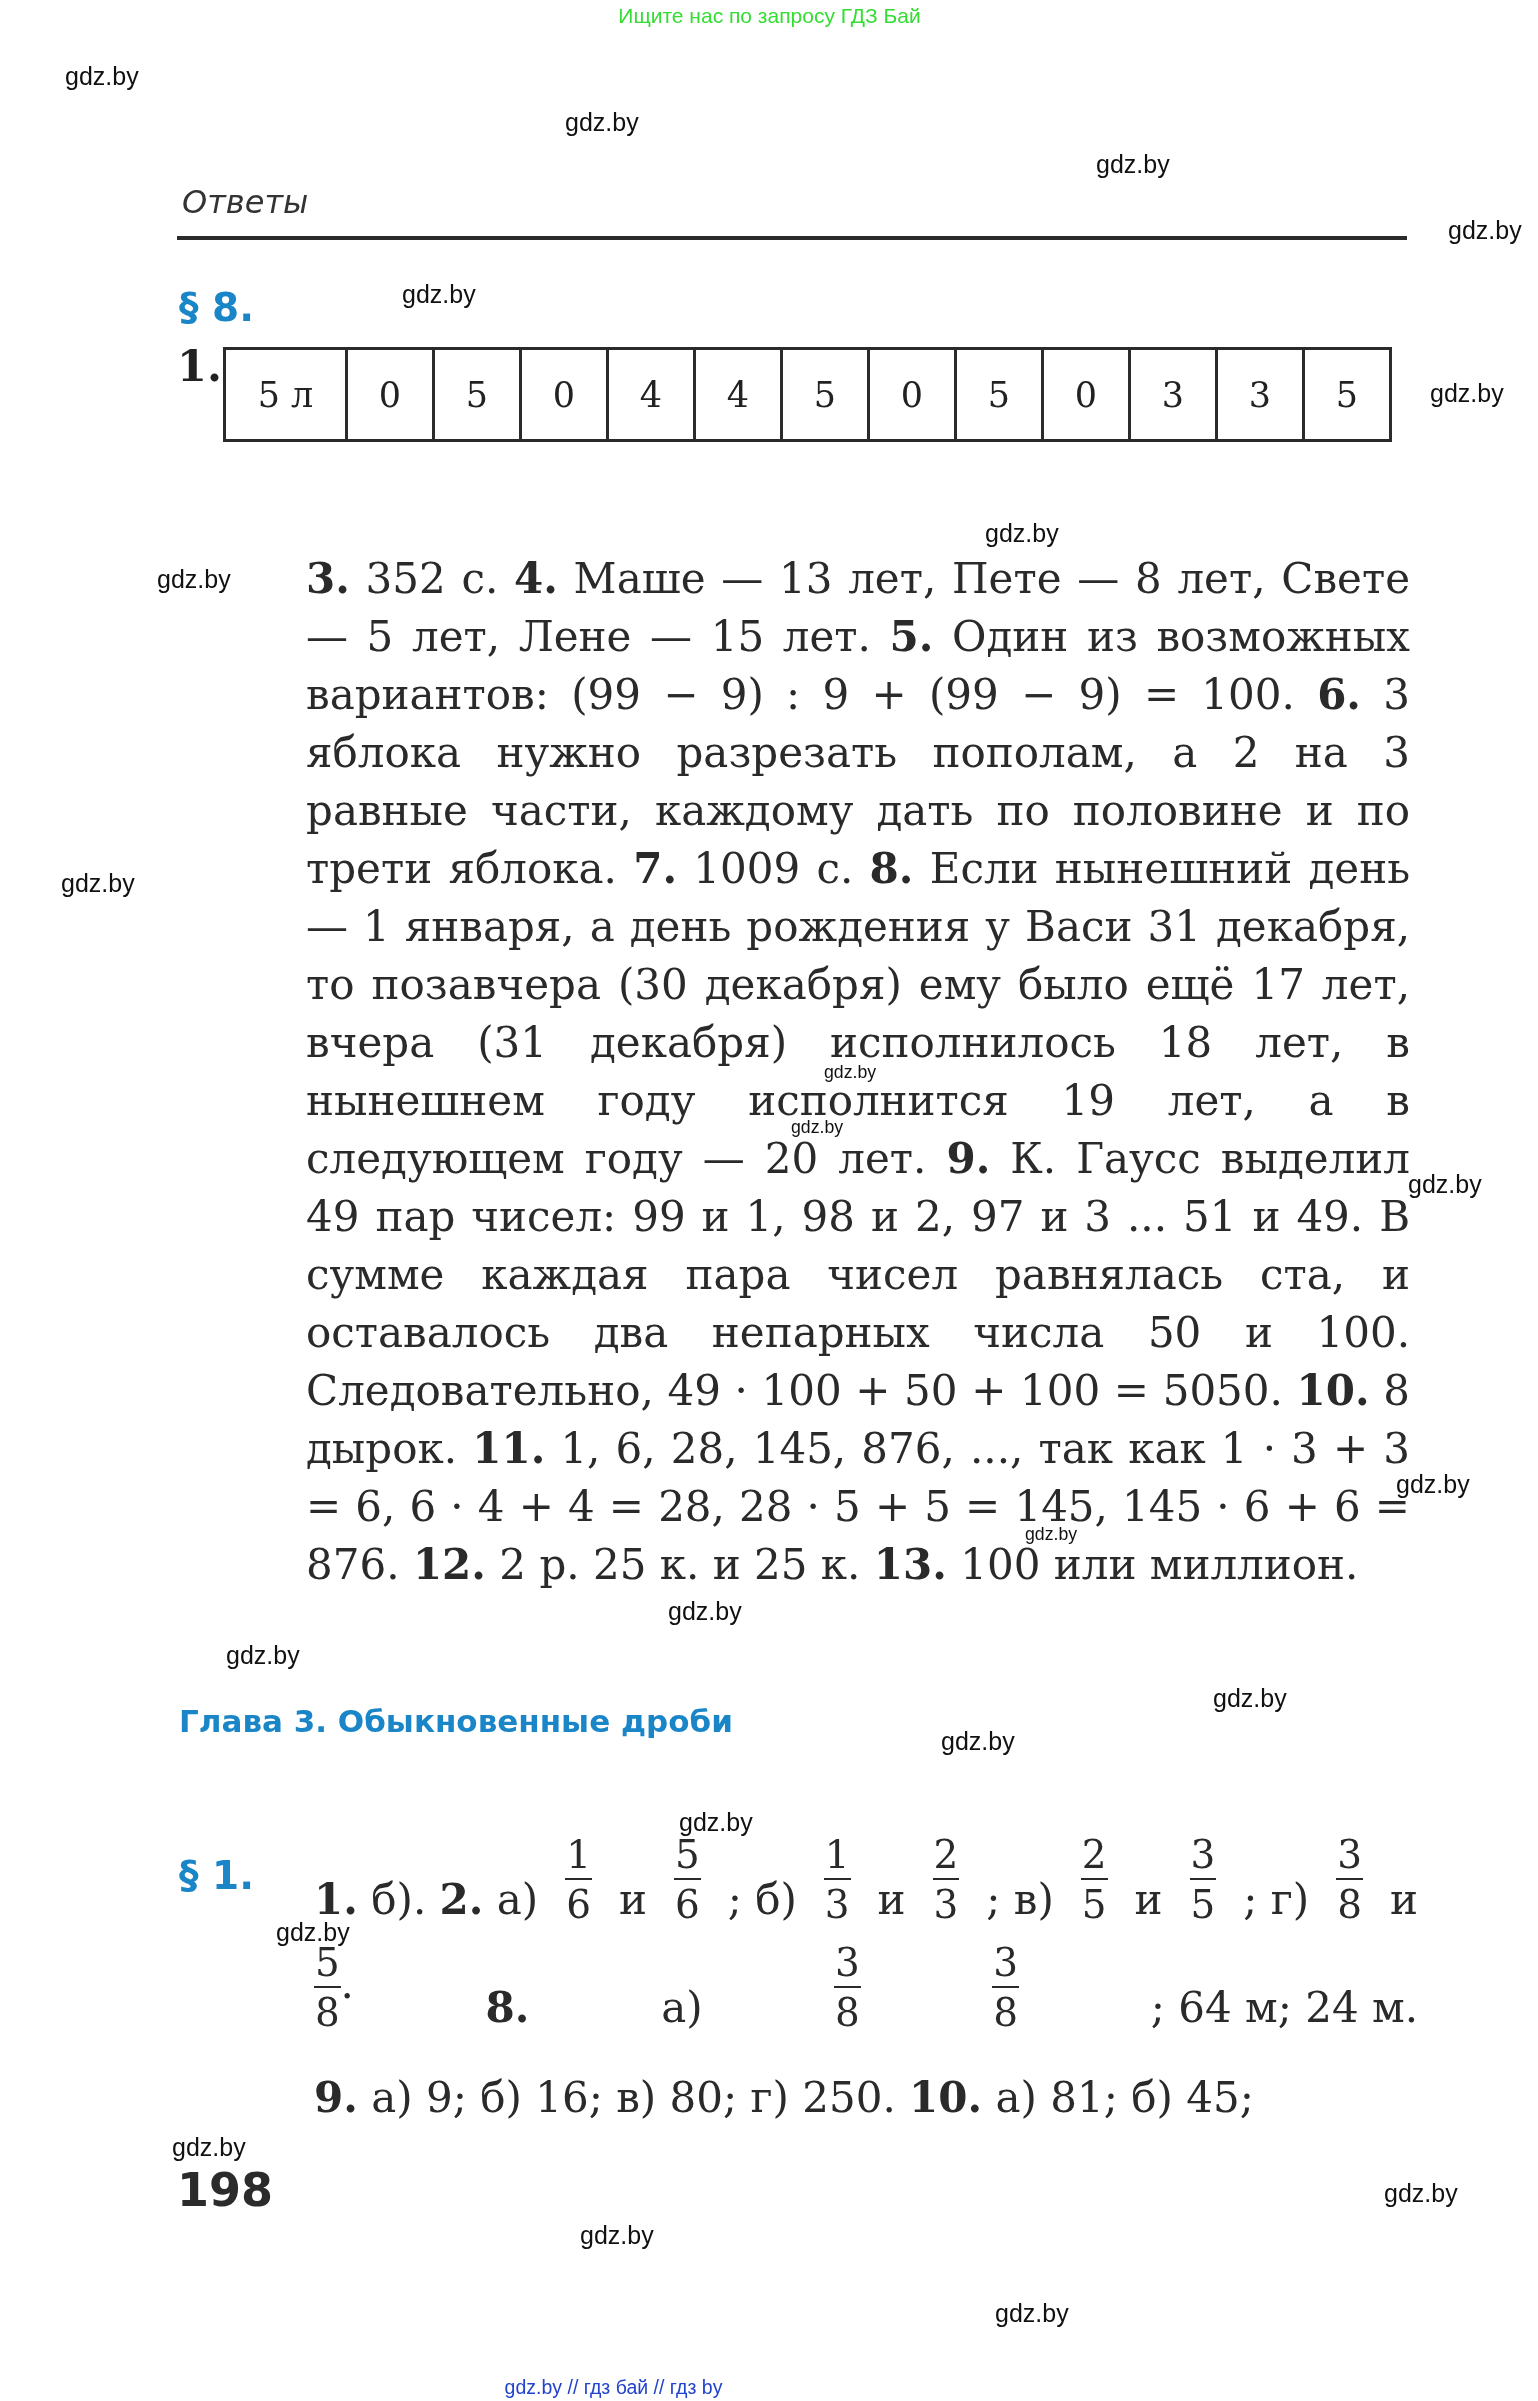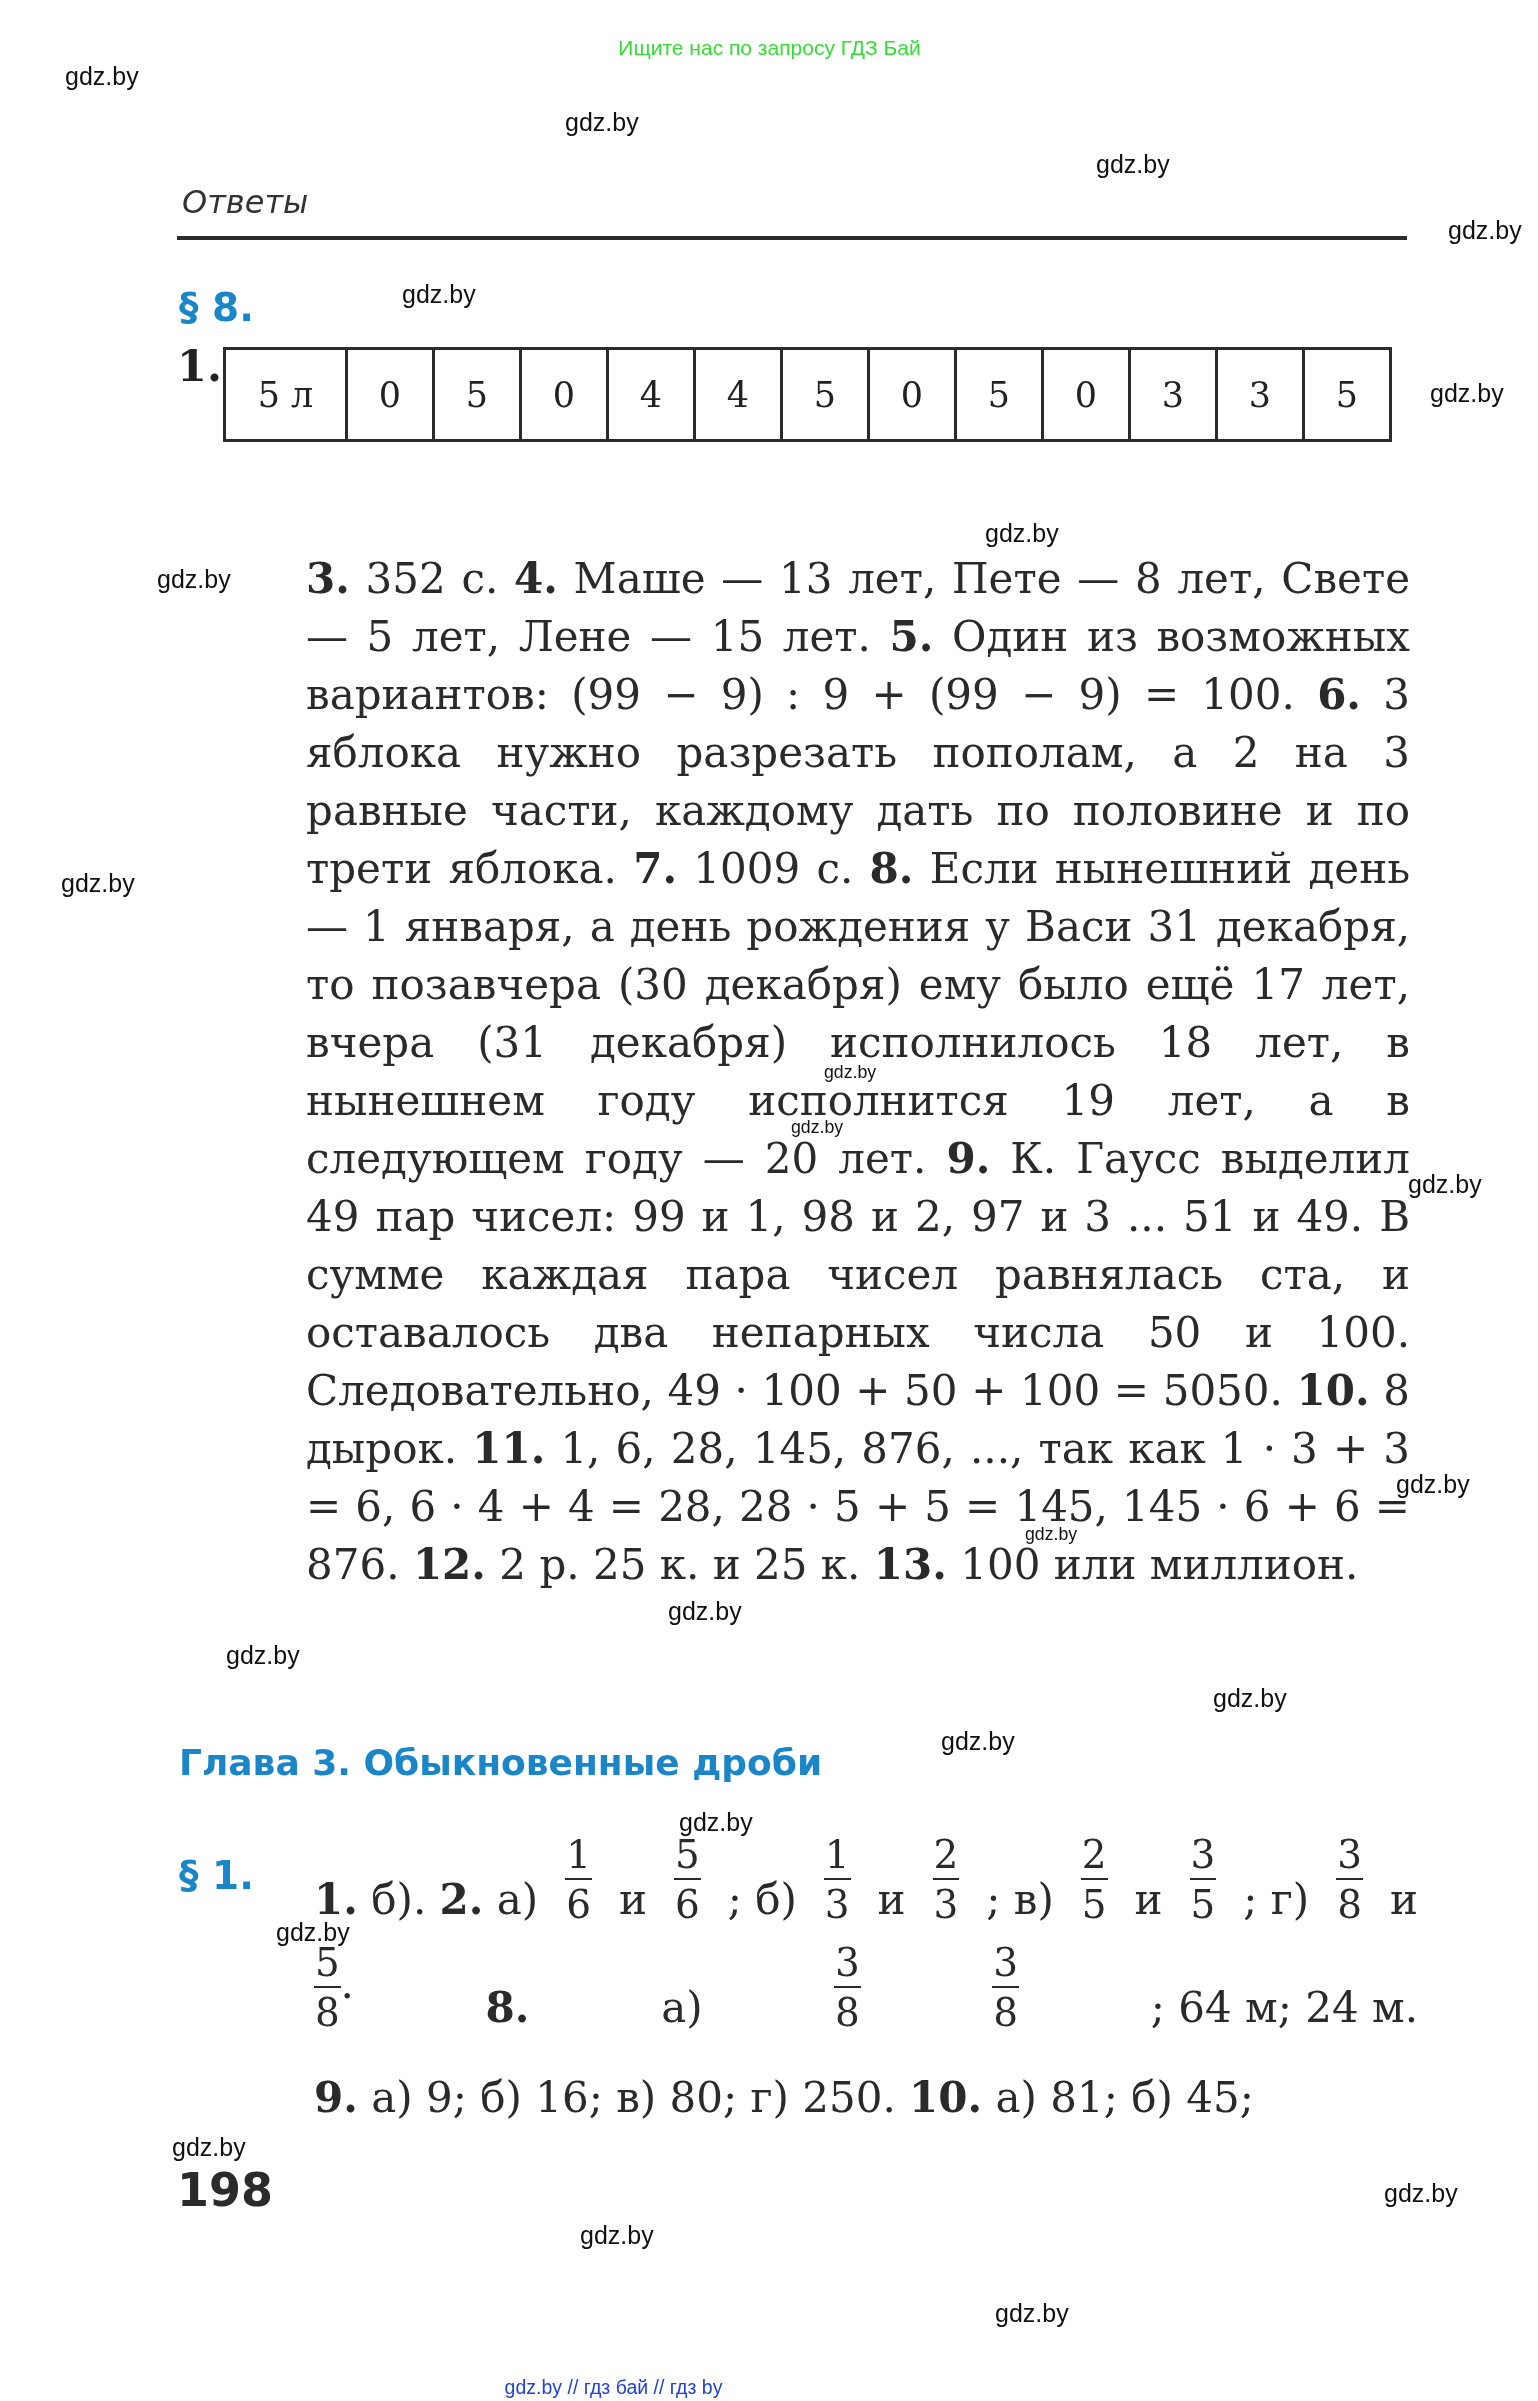--- a/index.html
+++ b/index.html
@@ -1,32 +1,32 @@
 <!DOCTYPE html>
 <html style="font-size:14px"><head>
 <meta charset="utf-8">
 <style>
   html,body{margin:0;padding:0;background:#fff;}
   body{width:1539px;height:2401px;position:relative;overflow:hidden;font-family:"DejaVu Serif",serif;color:#2a2a2a;}
   .abs{position:absolute;}
-  .banner{top:3.5px;left:0;width:1539px;text-align:center;font-family:"Liberation Sans",sans-serif;font-size:21px;color:#33dd33;margin-top:32px;}
+  .banner{top:3.5px;left:0;width:1539px;text-align:center;font-family:"Liberation Sans",sans-serif;font-size:21px;color:#33dd33;}
   .wm{font-family:"Liberation Sans",sans-serif;font-size:25px;color:#111;line-height:1;white-space:nowrap;}
   .wm.sm{font-size:17.7px;}
   .header-title{left:182px;top:183px;font-family:"DejaVu Sans",sans-serif;font-style:italic;font-size:32px;color:#333;}
   .rule{left:177px;top:236px;width:1230px;height:3.5px;background:#2b2b2b;}
   .section{font-family:"DejaVu Sans",sans-serif;font-weight:bold;color:#1a86c8;}
   .sec8{left:179px;top:285px;font-size:39px;}
   .num1{left:177px;top:341px;font-size:43px;font-weight:bold;color:#222;}
   table.ans{position:absolute;left:223px;top:347px;border-collapse:collapse;}
   table.ans td{border:3.5px solid #2b2b2b;height:89px;text-align:center;font-size:35px;font-family:"DejaVu Serif",serif;color:#222;padding:0;margin-top:36px;}
   table.ans td.lab{width:119px;}
   table.ans td.v{width:84px;}
   .body{left:306px;top:550px;width:1104px;font-size:42px;line-height:58px;text-align:justify;color:#2a2a2a;}
   .body b{font-weight:bold;}
-  .ch-title{left:179px;top:1742px;font-size:36px;}
+  .ch-title{left:179px;top:1703px;font-size:31px;}
   .sec1{left:179px;top:1853px;font-size:39px;}
   .frac-block{left:306px;top:1835px;width:1104px;font-size:42px;color:#2a2a2a;}
   .fline{position:absolute;left:8px;width:1104px;display:flex;justify-content:space-between;align-items:flex-end;white-space:nowrap;}
   .frac{display:inline-flex;flex-direction:column;align-items:center;vertical-align:middle;line-height:1;font-size:39px;}
   .frac .n{padding-bottom:3.5px;border-bottom:2.7px solid #2a2a2a;min-width:26.6px;text-align:center;}
   .frac .d{padding-top:5.3px;}
   .pageno{left:177px;top:2163px;font-family:"DejaVu Sans",sans-serif;font-weight:bold;font-size:46px;color:#2b2b2b;}
   .footer{top:2376px;left:0;width:1227px;text-align:center;font-family:"Liberation Sans",sans-serif;font-size:19.5px;color:#2244cc;}
 </style>
 </head>

